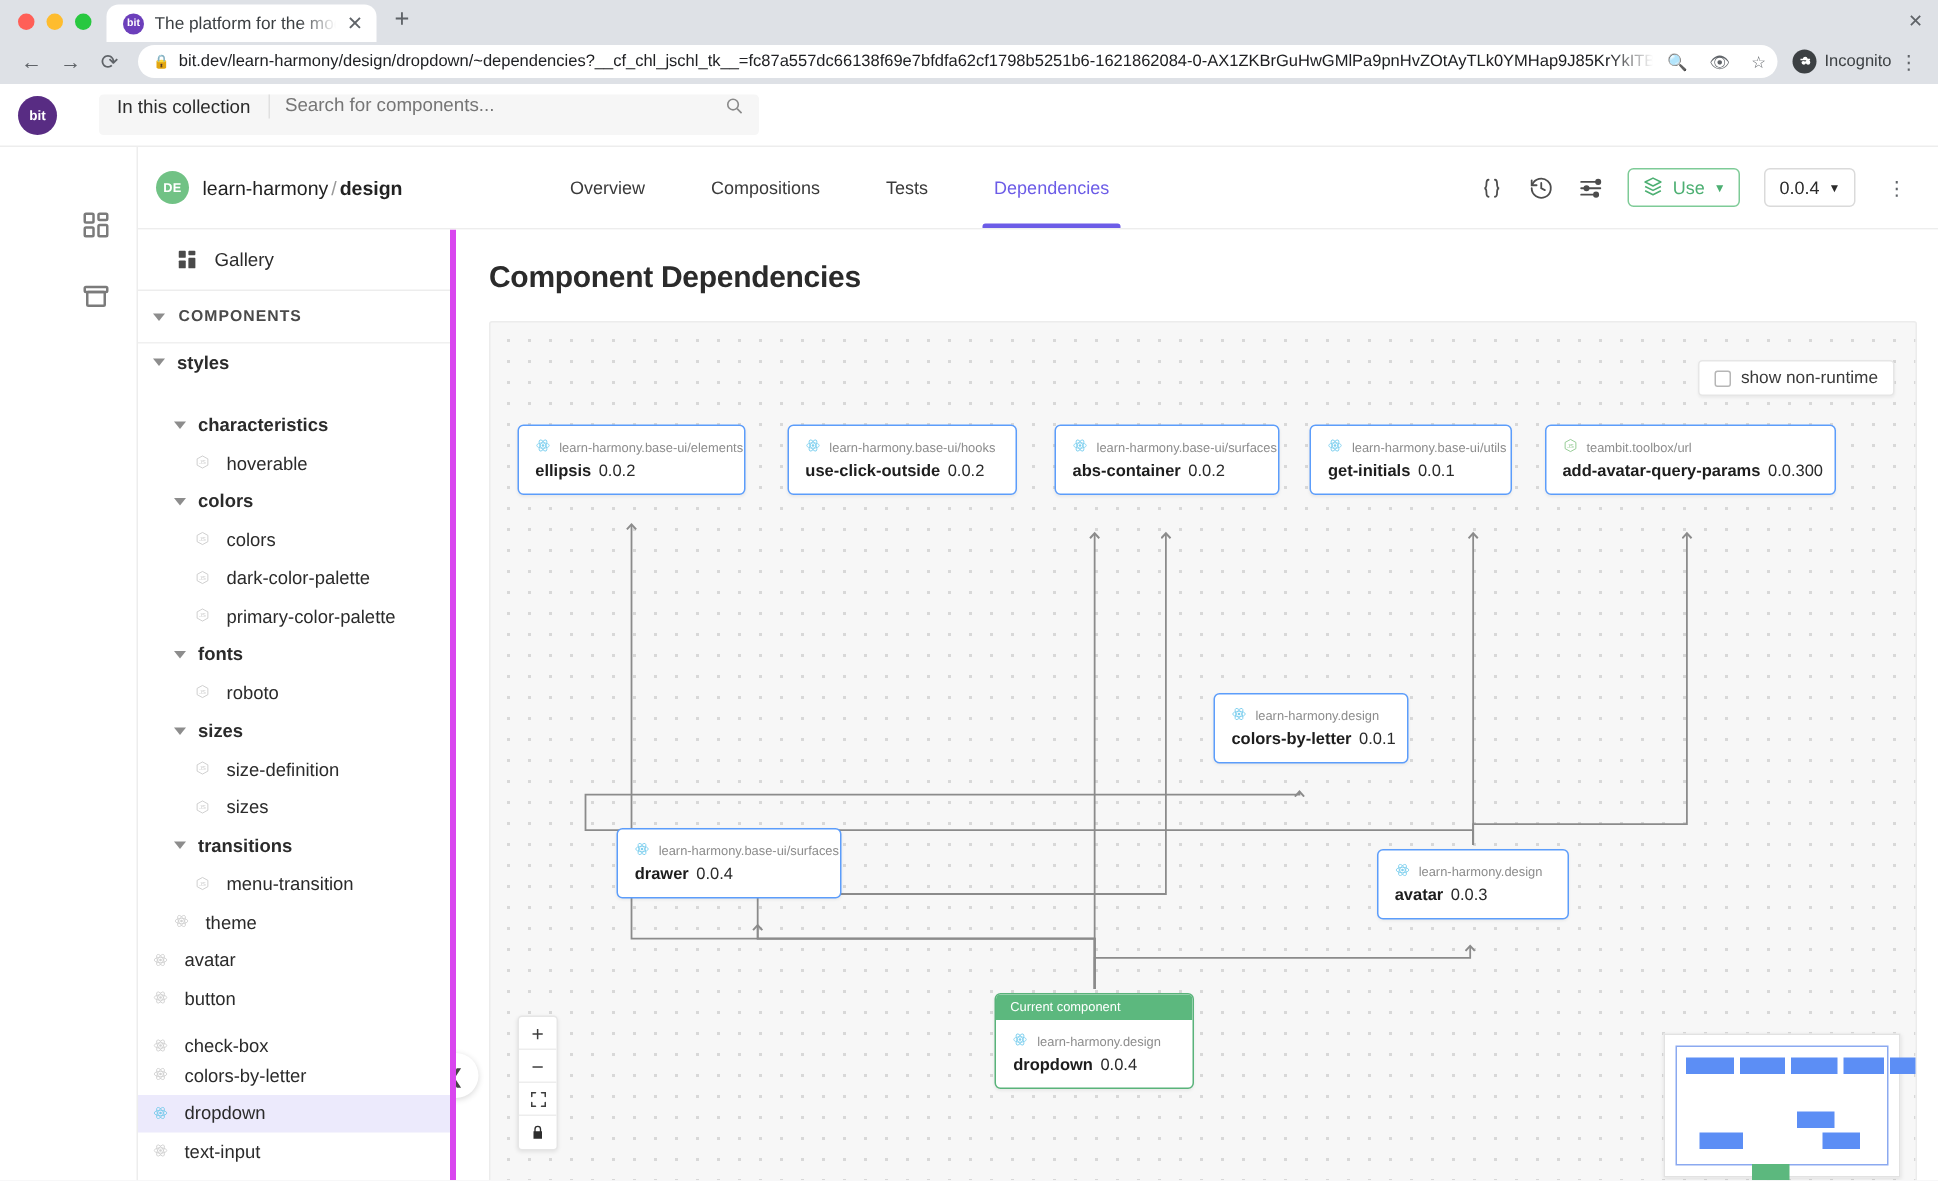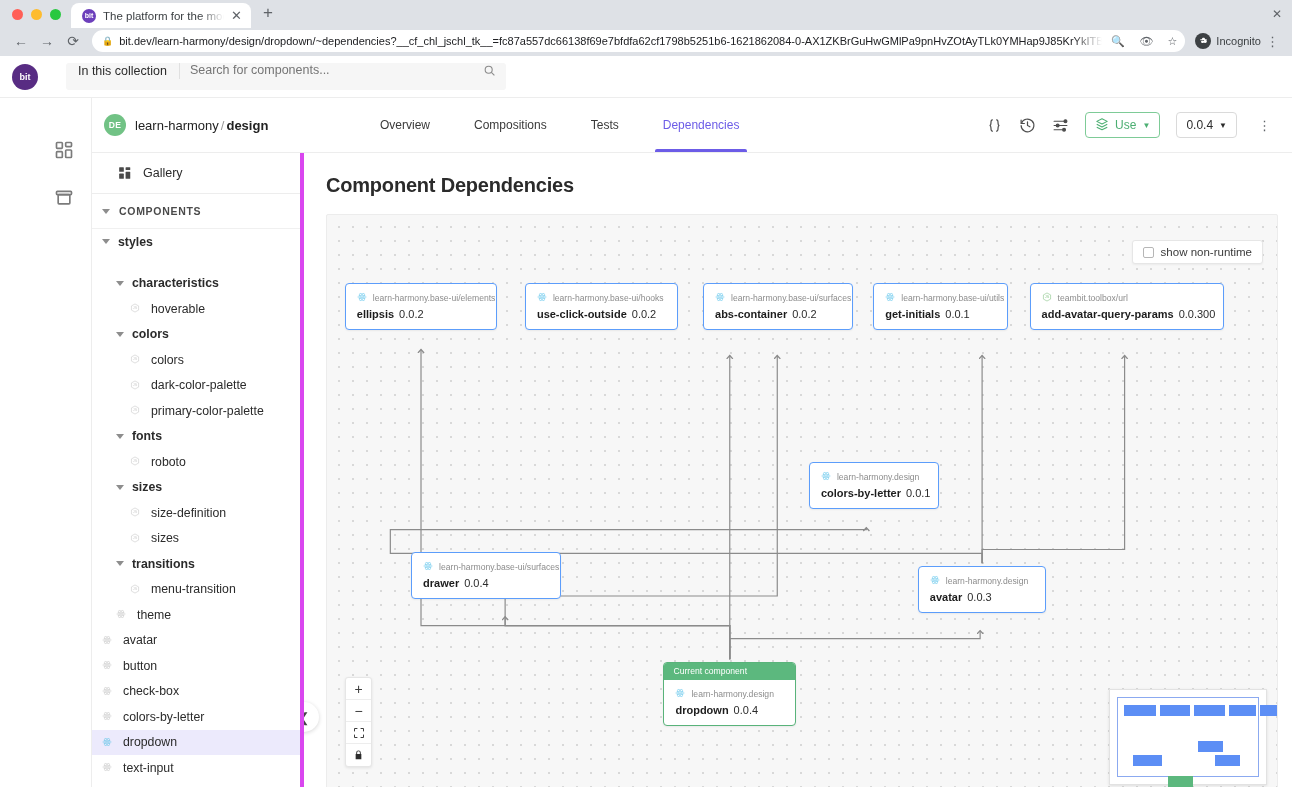--- a/index.html
+++ b/index.html
@@ -397,21 +397,21 @@
                 </div>
                 <div class="tnode" style="padding-left: 10px;">
                   <span class="ic"><svg class="rico" viewBox="0 0 24 24" fill="none" stroke="#c9c9c9" stroke-width="1.4">
                       <circle cx="12" cy="12" r="2.1" fill="#c9c9c9" stroke="none"></circle>
                       <ellipse cx="12" cy="12" rx="10" ry="4.3"></ellipse>
                       <ellipse cx="12" cy="12" rx="10" ry="4.3" transform="rotate(60 12 12)"></ellipse>
                       <ellipse cx="12" cy="12" rx="10" ry="4.3" transform="rotate(120 12 12)"></ellipse>
                     </svg></span>
                   <span>button</span>
                 </div>
-                <div class="tnode" style="padding-left: 10px;">
+                <div class="tnode" style="padding-left: 10px; align-items: flex-end;">
                   <span class="ic"><svg class="rico" viewBox="0 0 24 24" fill="none" stroke="#c9c9c9" stroke-width="1.4">
                       <circle cx="12" cy="12" r="2.1" fill="#c9c9c9" stroke="none"></circle>
                       <ellipse cx="12" cy="12" rx="10" ry="4.3"></ellipse>
                       <ellipse cx="12" cy="12" rx="10" ry="4.3" transform="rotate(60 12 12)"></ellipse>
                       <ellipse cx="12" cy="12" rx="10" ry="4.3" transform="rotate(120 12 12)"></ellipse>
                     </svg></span>
                   <span>check-box</span>
                 </div>
                 <div class="tnode" style="padding-left: 10px;">
                   <span class="ic"><svg class="rico" viewBox="0 0 24 24" fill="none" stroke="#c9c9c9" stroke-width="1.4">

